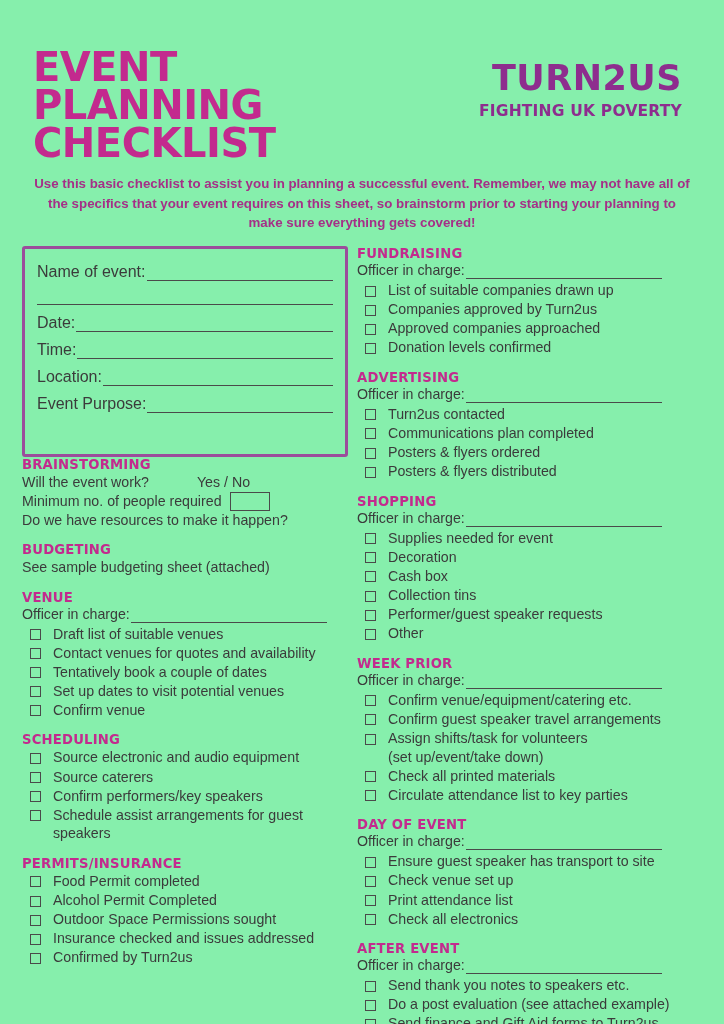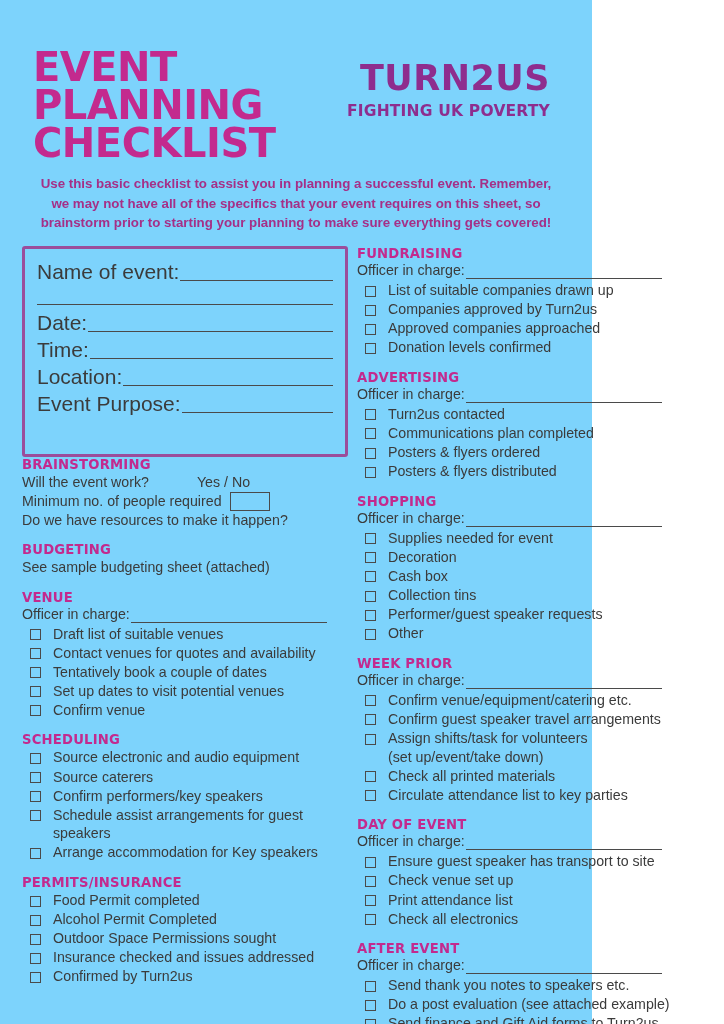--- a/index.html
+++ b/index.html
@@ -8,23 +8,23 @@
   }
   body {
     width: 724px;
     height: 1024px;
     background: #ffffff;
     font-family: "Liberation Sans", sans-serif;
     overflow: hidden;
   }
   .page {
     position: relative;
-    width: 592px;
+    width: 724px;
     height: 1024px;
-    background: #7dd3fc;
+    background: #86efac;
     box-sizing: border-box;
     padding: 0;
   }
 
   
   .header {
     position: relative;
     height: 158px;
   }
   .title-block {
@@ -102,21 +102,21 @@
     border: 3px solid #9b4d9b;
     border-radius: 3px;
     padding: 14px 12px 12px 12px;
     box-sizing: border-box;
     width: 326px;
     height: 211px;
   }
   .field-row {
     display: flex;
     align-items: flex-end;
-    font-size: 21px;
+    font-size: 16px;
     color: #3b3b3b;
     margin-bottom: 9px;
     line-height: 18px;
   }
   .field-row:last-child { margin-bottom: 0; }
   .field-label { white-space: nowrap; }
   .field-rule {
     flex: 1;
     border-bottom: 1.6px solid #4a4a4a;
     margin-left: 1px;
@@ -294,24 +294,20 @@
               <span class="check-label">Source caterers</span>
             </div>
             <div class="check-item">
               <span class="checkbox"></span>
               <span class="check-label">Confirm performers/key speakers</span>
             </div>
             <div class="check-item">
               <span class="checkbox"></span>
               <span class="check-label">Schedule assist arrangements for guest speakers</span>
             </div>
-            <div class="check-item">
-              <span class="checkbox"></span>
-              <span class="check-label">Arrange accommodation for Key speakers</span>
-            </div>
           </div>
           <div class="section">
             <div class="section-title">PERMITS/INSURANCE</div>
             <div class="check-item">
               <span class="checkbox"></span>
               <span class="check-label">Food Permit completed</span>
             </div>
             <div class="check-item">
               <span class="checkbox"></span>
               <span class="check-label">Alcohol Permit Completed</span>

